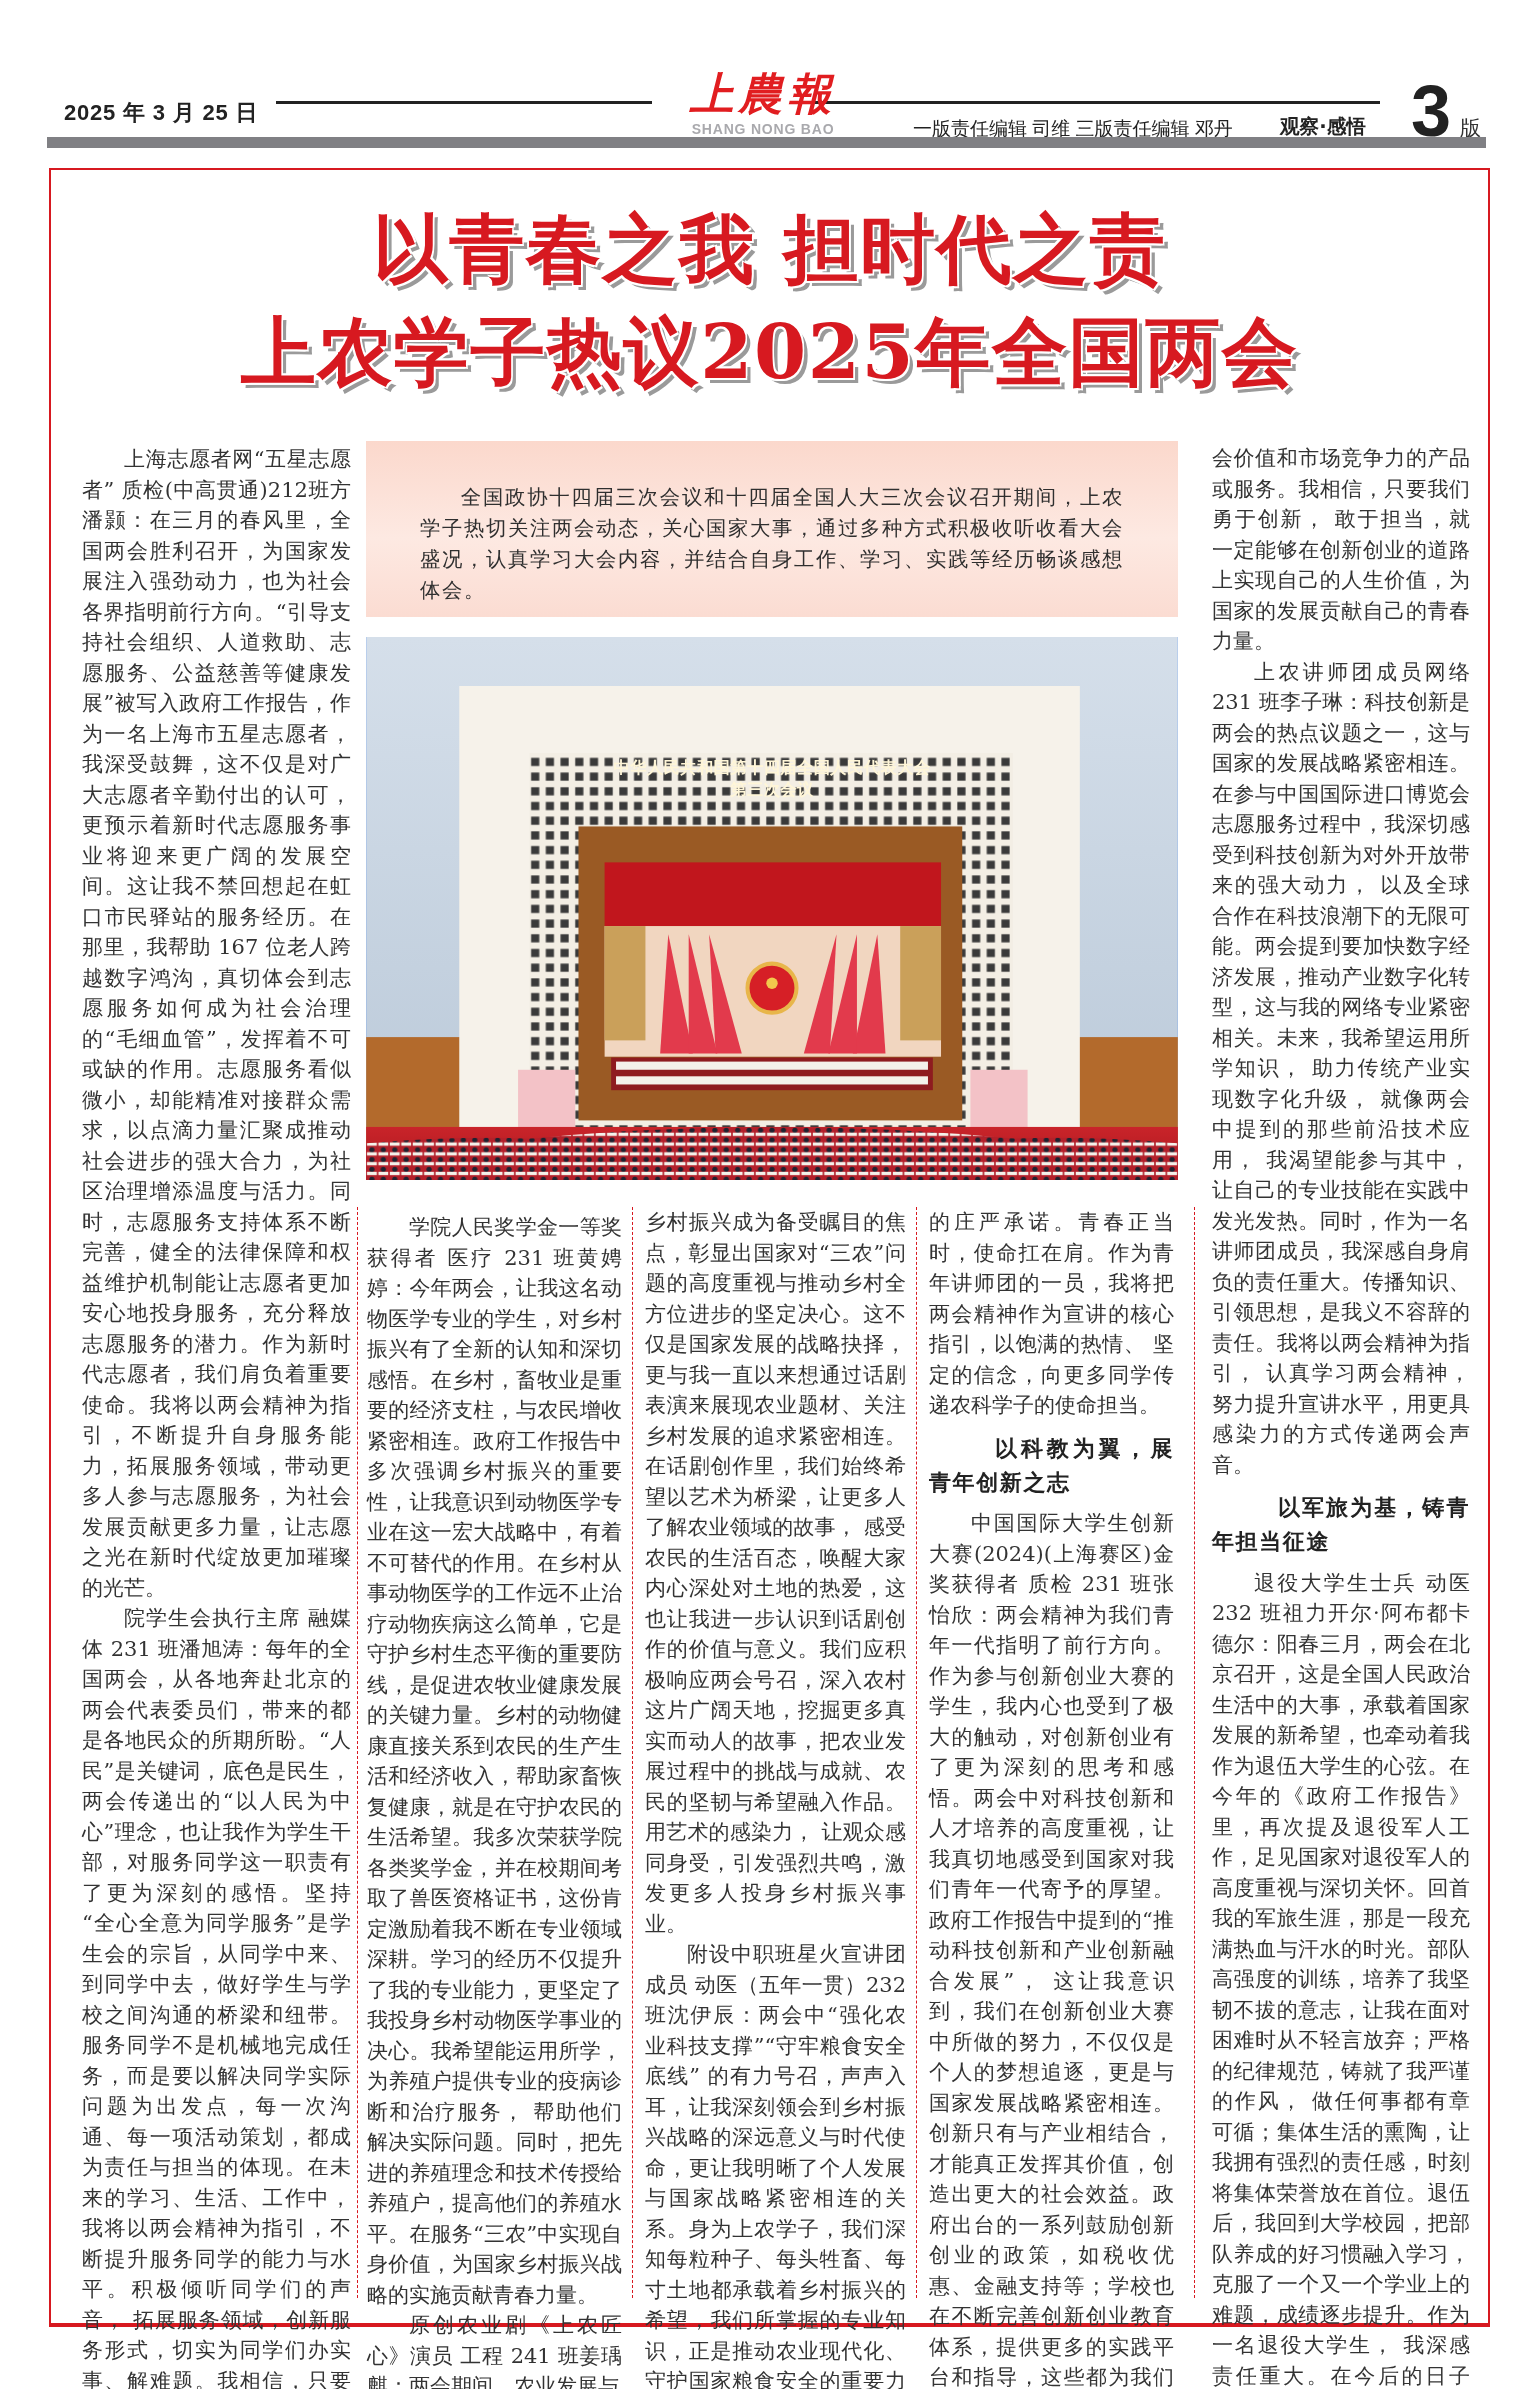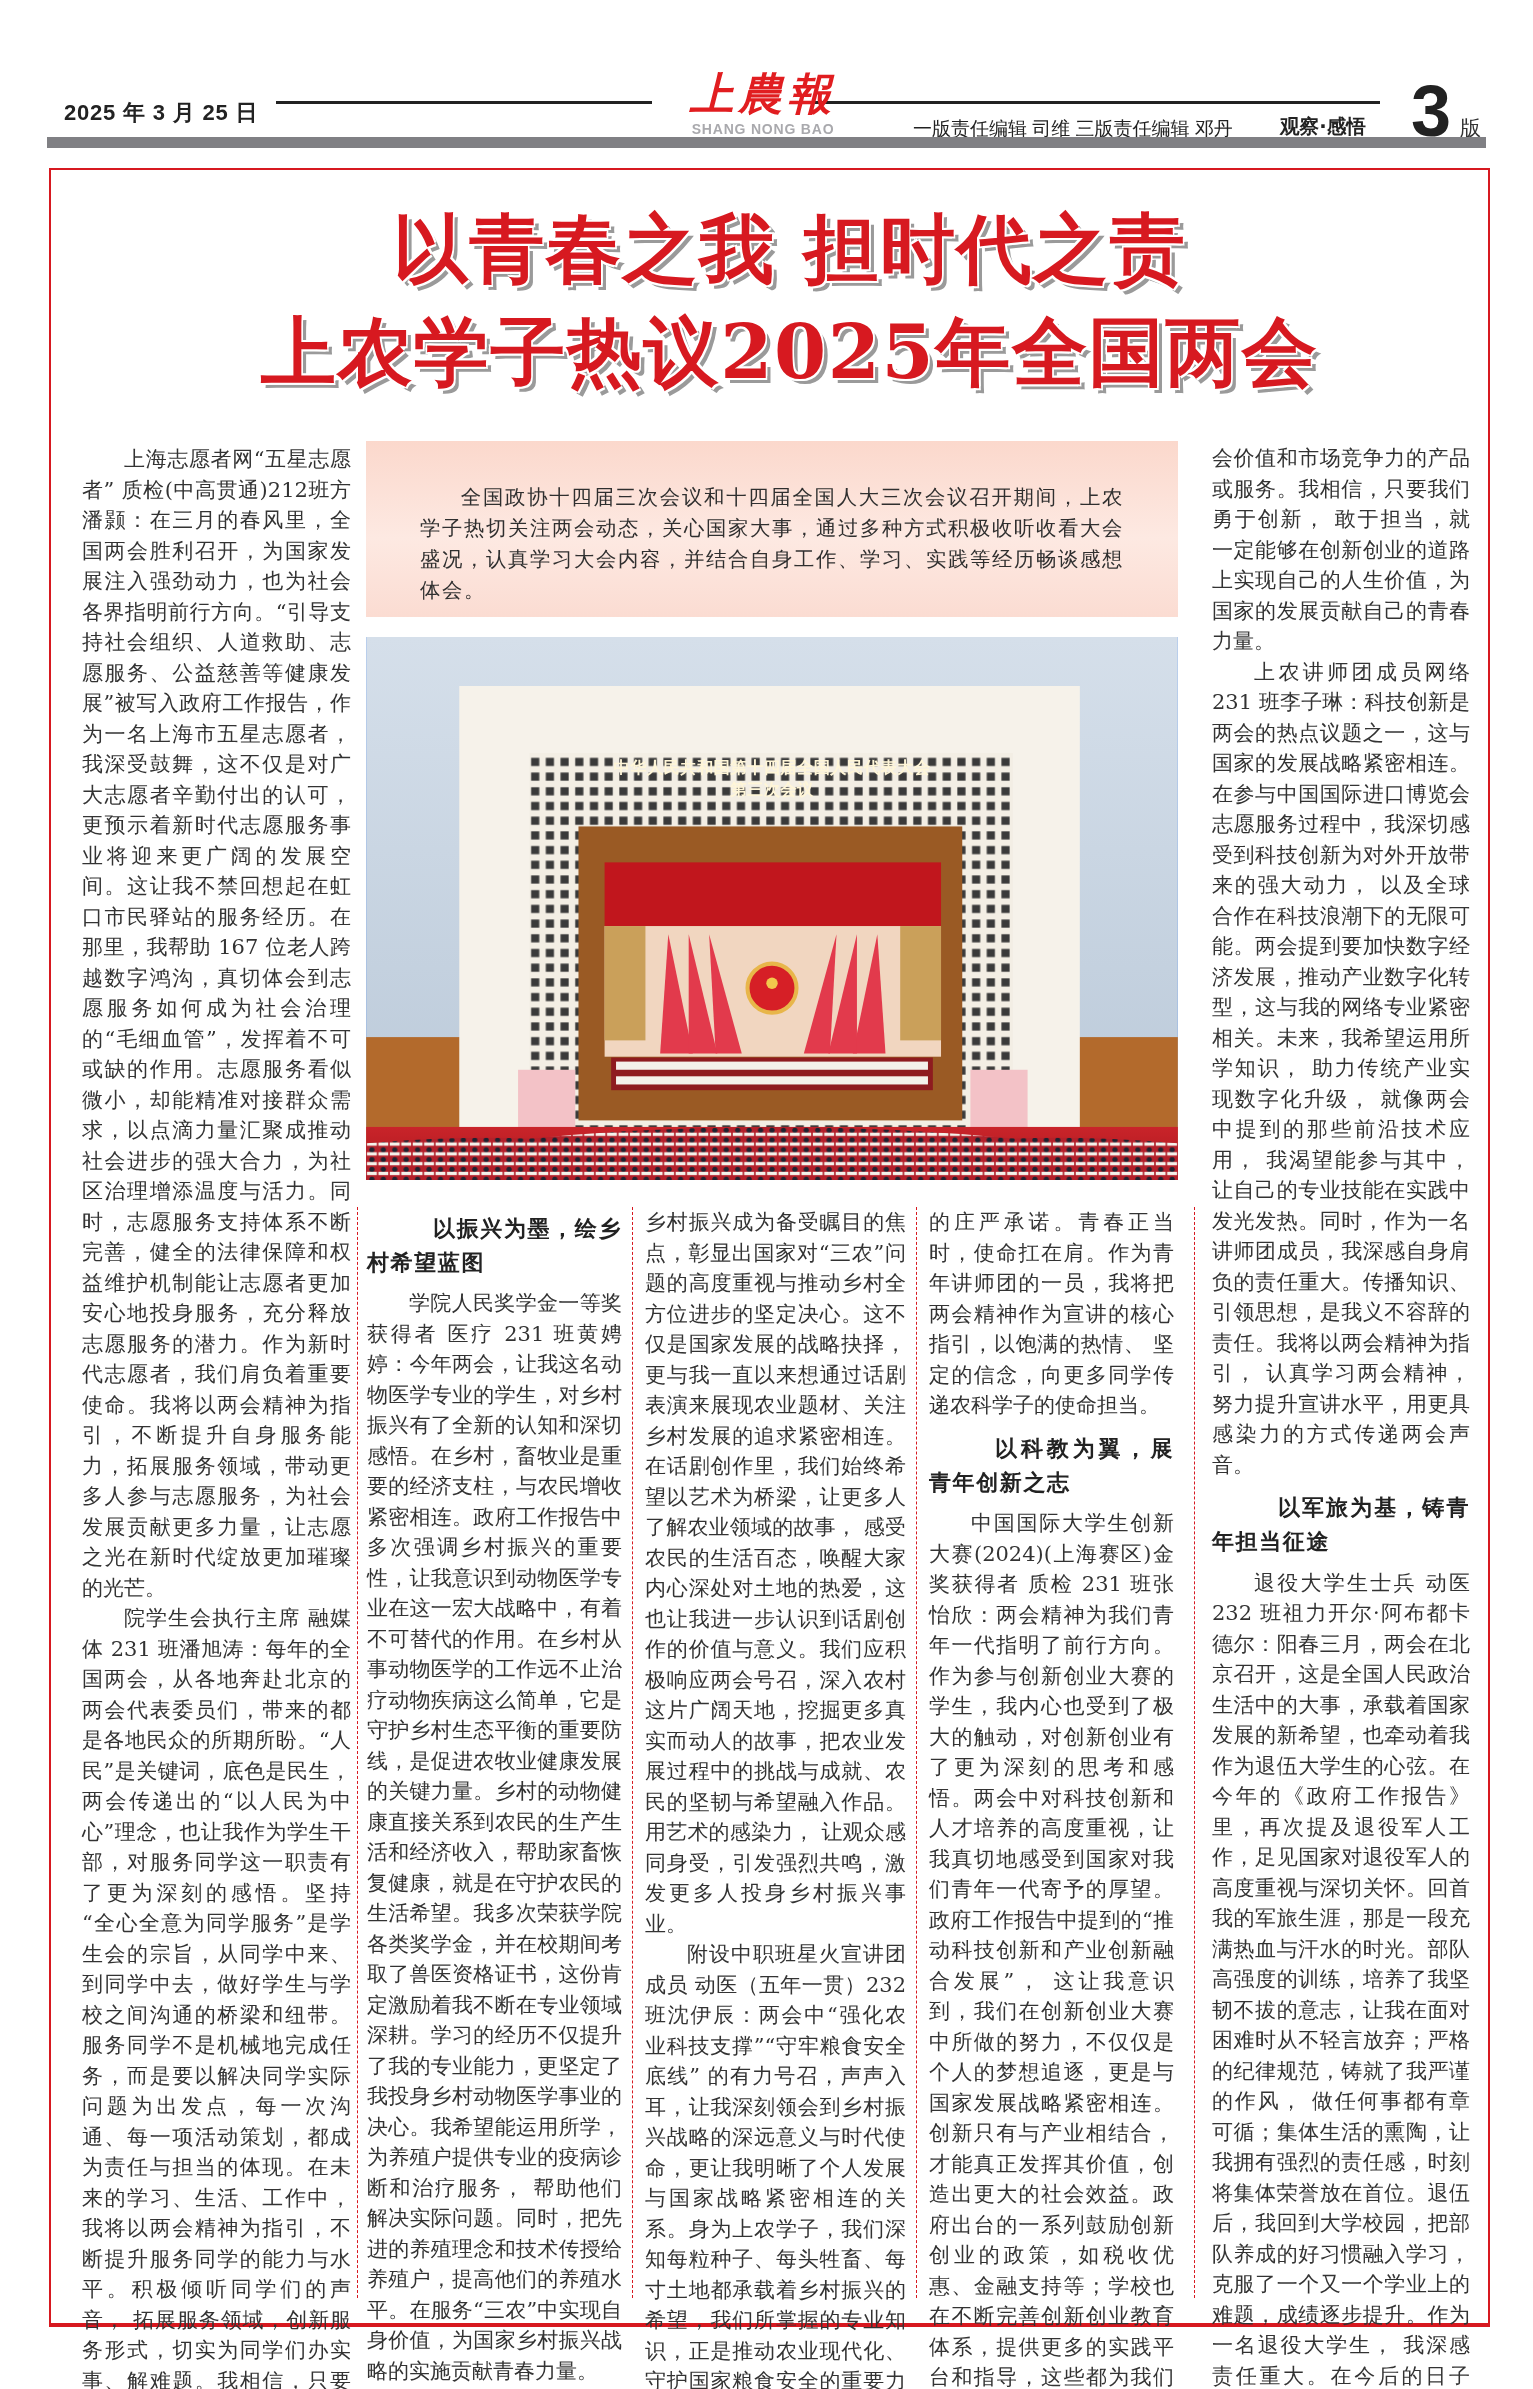--- a/index.html
+++ b/index.html
@@ -25,21 +25,21 @@
   #graybar { left:47px; top:137px; width:1439px; height:11.4px; background:#808084; }
 
   
   #frame { left:49px; top:168px; width:1441px; height:2159px; border:2.4px solid #d71920;
            border-bottom-width:4.1px; box-sizing:border-box; }
 
   
   .headline { left:49px; width:1441px; text-align:center; font-family:"DejaVu Serif",serif;
               font-weight:bold; color:#d71920; letter-spacing:1.6px;
               text-shadow: 1.6px 1.6px 0 #fff, -1.6px -1.6px 0 #fff, 1.6px -1.6px 0 #fff, -1.6px 1.6px 0 #fff,
-                           4.9px 4.9px 0 #9a9a9a; padding-left: 20px; }
+                           4.9px 4.9px 0 #9a9a9a; }
   #headline-1 { top:204px; font-size:75px; line-height:90px; }
   #headline-2 { top:307px; font-size:75px; line-height:90px; }
 
   
   .col { font-size:21px; line-height:30.5px; text-align:justify; color:#333; }
   .col p { margin:0; text-indent:2em; }
   .col h3 { margin:0 0 8.2px 0; font-family:"DejaVu Sans",sans-serif; font-weight:bold;
             font-size:22px; line-height:34px; text-indent:3em; color:#222; letter-spacing:1.6px; }
   .col h3 + p { margin-top:0; }
   .col .gap { height:11.4px; }
@@ -149,21 +149,20 @@
 
     <rect x="0" y="600" width="994" height="65" fill="url(#floor)"></rect>
     <path d="M0,640 Q497,560 994,640 L994,665 L0,665 Z" fill="url(#seats)"></path>
     <path d="M0,665 L0,620 Q250,600 360,640 L360,665 Z" fill="url(#seats)"></path>
     <path d="M994,665 L994,620 Q744,600 634,640 L634,665 Z" fill="url(#seats)"></path>
   </svg>
   <div id="banner-text">中华人民共和国第十四届全国人民代表大会第三次会议</div>
 </div>
 
 <div class="abs col" id="col-2">
-  <h3>以振兴为墨，绘乡村希望蓝图</h3>
   <p>学院人民奖学金一等奖获得者  医疗 231 班黄娉婷：今年两会，让我这名动物医学专业的学生，对乡村振兴有了全新的认知和深切感悟。在乡村，畜牧业是重要的经济支柱，与农民增收紧密相连。政府工作报告中多次强调乡村振兴的重要性，让我意识到动物医学专业在这一宏大战略中，有着不可替代的作用。在乡村从事动物医学的工作远不止治疗动物疾病这么简单，它是守护乡村生态平衡的重要防线，是促进农牧业健康发展的关键力量。乡村的动物健康直接关系到农民的生产生活和经济收入，帮助家畜恢复健康，就是在守护农民的生活希望。我多次荣获学院各类奖学金，并在校期间考取了兽医资格证书，这份肯定激励着我不断在专业领域深耕。学习的经历不仅提升了我的专业能力，更坚定了我投身乡村动物医学事业的决心。我希望能运用所学，为养殖户提供专业的疫病诊断和治疗服务， 帮助他们解决实际问题。同时，把先进的养殖理念和技术传授给养殖户，提高他们的养殖水平。在服务“三农”中实现自身价值，为国家乡村振兴战略的实施贡献青春力量。</p>
   <p>原创农业剧《上农匠心》演员  工程 241 班姜瑀麒：两会期间，农业发展与</p>
 </div>
 
 <div class="abs vsep" style="left:632px; top:1207px; height:1091px;"></div>
 
 <div class="abs col" id="col-3">
   <p style="text-indent:0">乡村振兴成为备受瞩目的焦点，彰显出国家对“三农”问题的高度重视与推动乡村全方位进步的坚定决心。这不仅是国家发展的战略抉择，更与我一直以来想通过话剧表演来展现农业题材、关注乡村发展的追求紧密相连。在话剧创作里，我们始终希望以艺术为桥梁，让更多人了解农业领域的故事， 感受农民的生活百态，唤醒大家内心深处对土地的热爱，这也让我进一步认识到话剧创作的价值与意义。我们应积极响应两会号召，深入农村这片广阔天地，挖掘更多真实而动人的故事，把农业发展过程中的挑战与成就、农民的坚韧与希望融入作品。用艺术的感染力， 让观众感同身受，引发强烈共鸣，激发更多人投身乡村振兴事业。</p>
   <p>附设中职班星火宣讲团成员  动医（五年一贯）232 班沈伊辰：两会中“强化农业科技支撑”“守牢粮食安全底线” 的有力号召，声声入耳，让我深刻领会到乡村振兴战略的深远意义与时代使命，更让我明晰了个人发展与国家战略紧密相连的关系。身为上农学子，我们深知每粒种子、每头牲畜、每寸土地都承载着乡村振兴的希望，我们所掌握的专业知识，正是推动农业现代化、守护国家粮食安全的重要力量。学习不仅是为了充实自我，更是为了在未来的乡村振兴战场上，能以所学为剑，兑现守护农业根基</p>
 </div>

